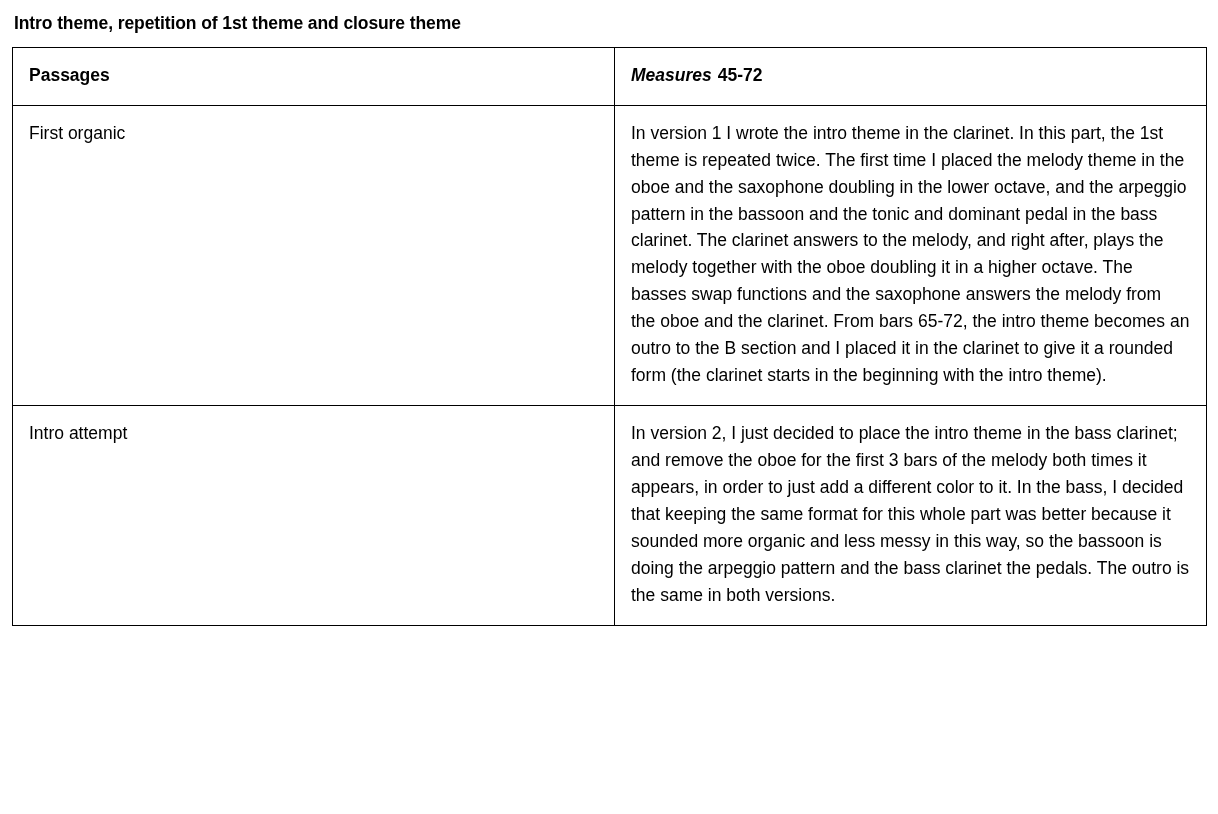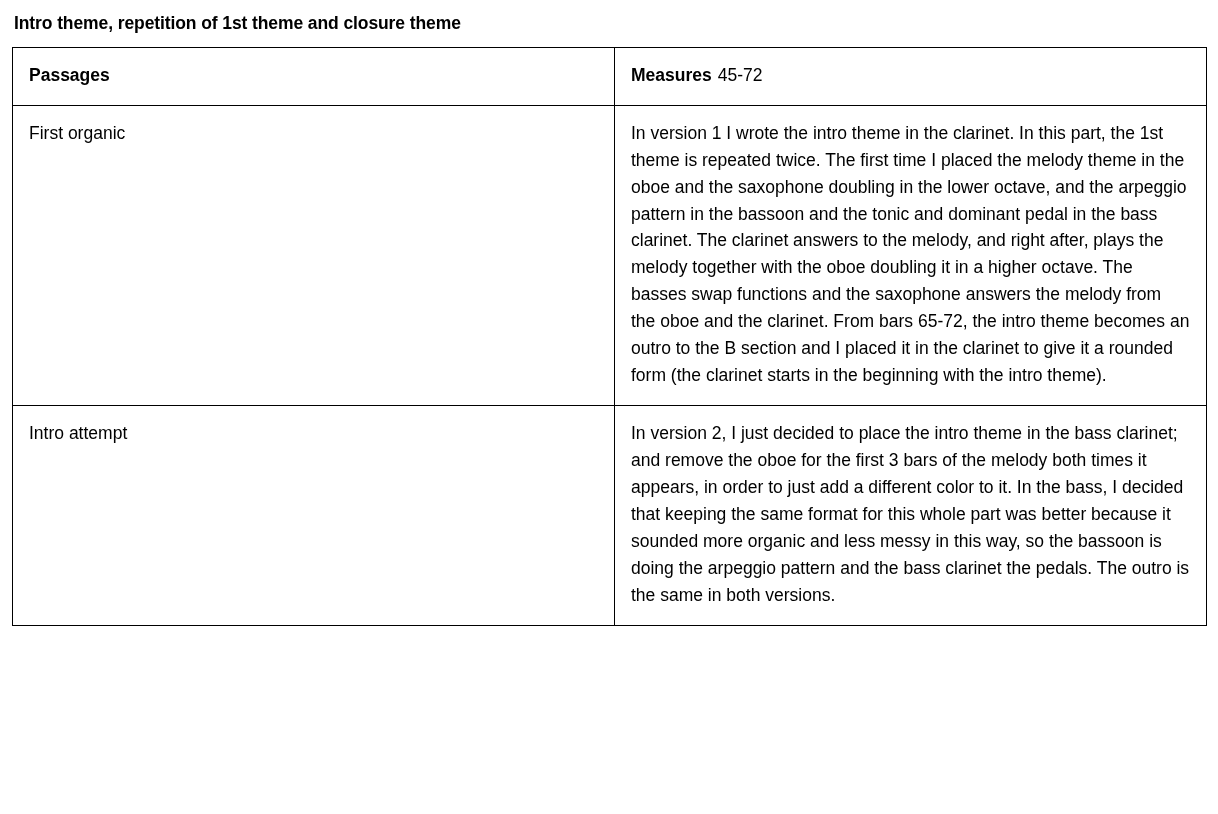--- a/index.html
+++ b/index.html
@@ -37,29 +37,29 @@
     padding: 14px 16px 16px 16px;
     font-size: 17.5px;
     line-height: 1.54;
   }
   col.col-left { width: 602px; }
   col.col-right { width: 592px; }
   .head-label {
     font-weight: bold;
   }
   .head-value {
-    font-weight: normal;
+    font-weight: bold;
   }
   .row-label {
     font-weight: normal;
   }
   .body-text {
     font-weight: normal;
   }
-  .nowrap-pad { padding-right: 6px; }
+  .nowrap-pad { padding-right: 6px; font-style: italic; }
 </style>
 </head>
 <body>
 
 <div class="page">
 
   <div class="doc-heading">Intro theme, repetition of 1st theme and closure theme</div>
 
   <table class="passages-table">
     <colgroup>

